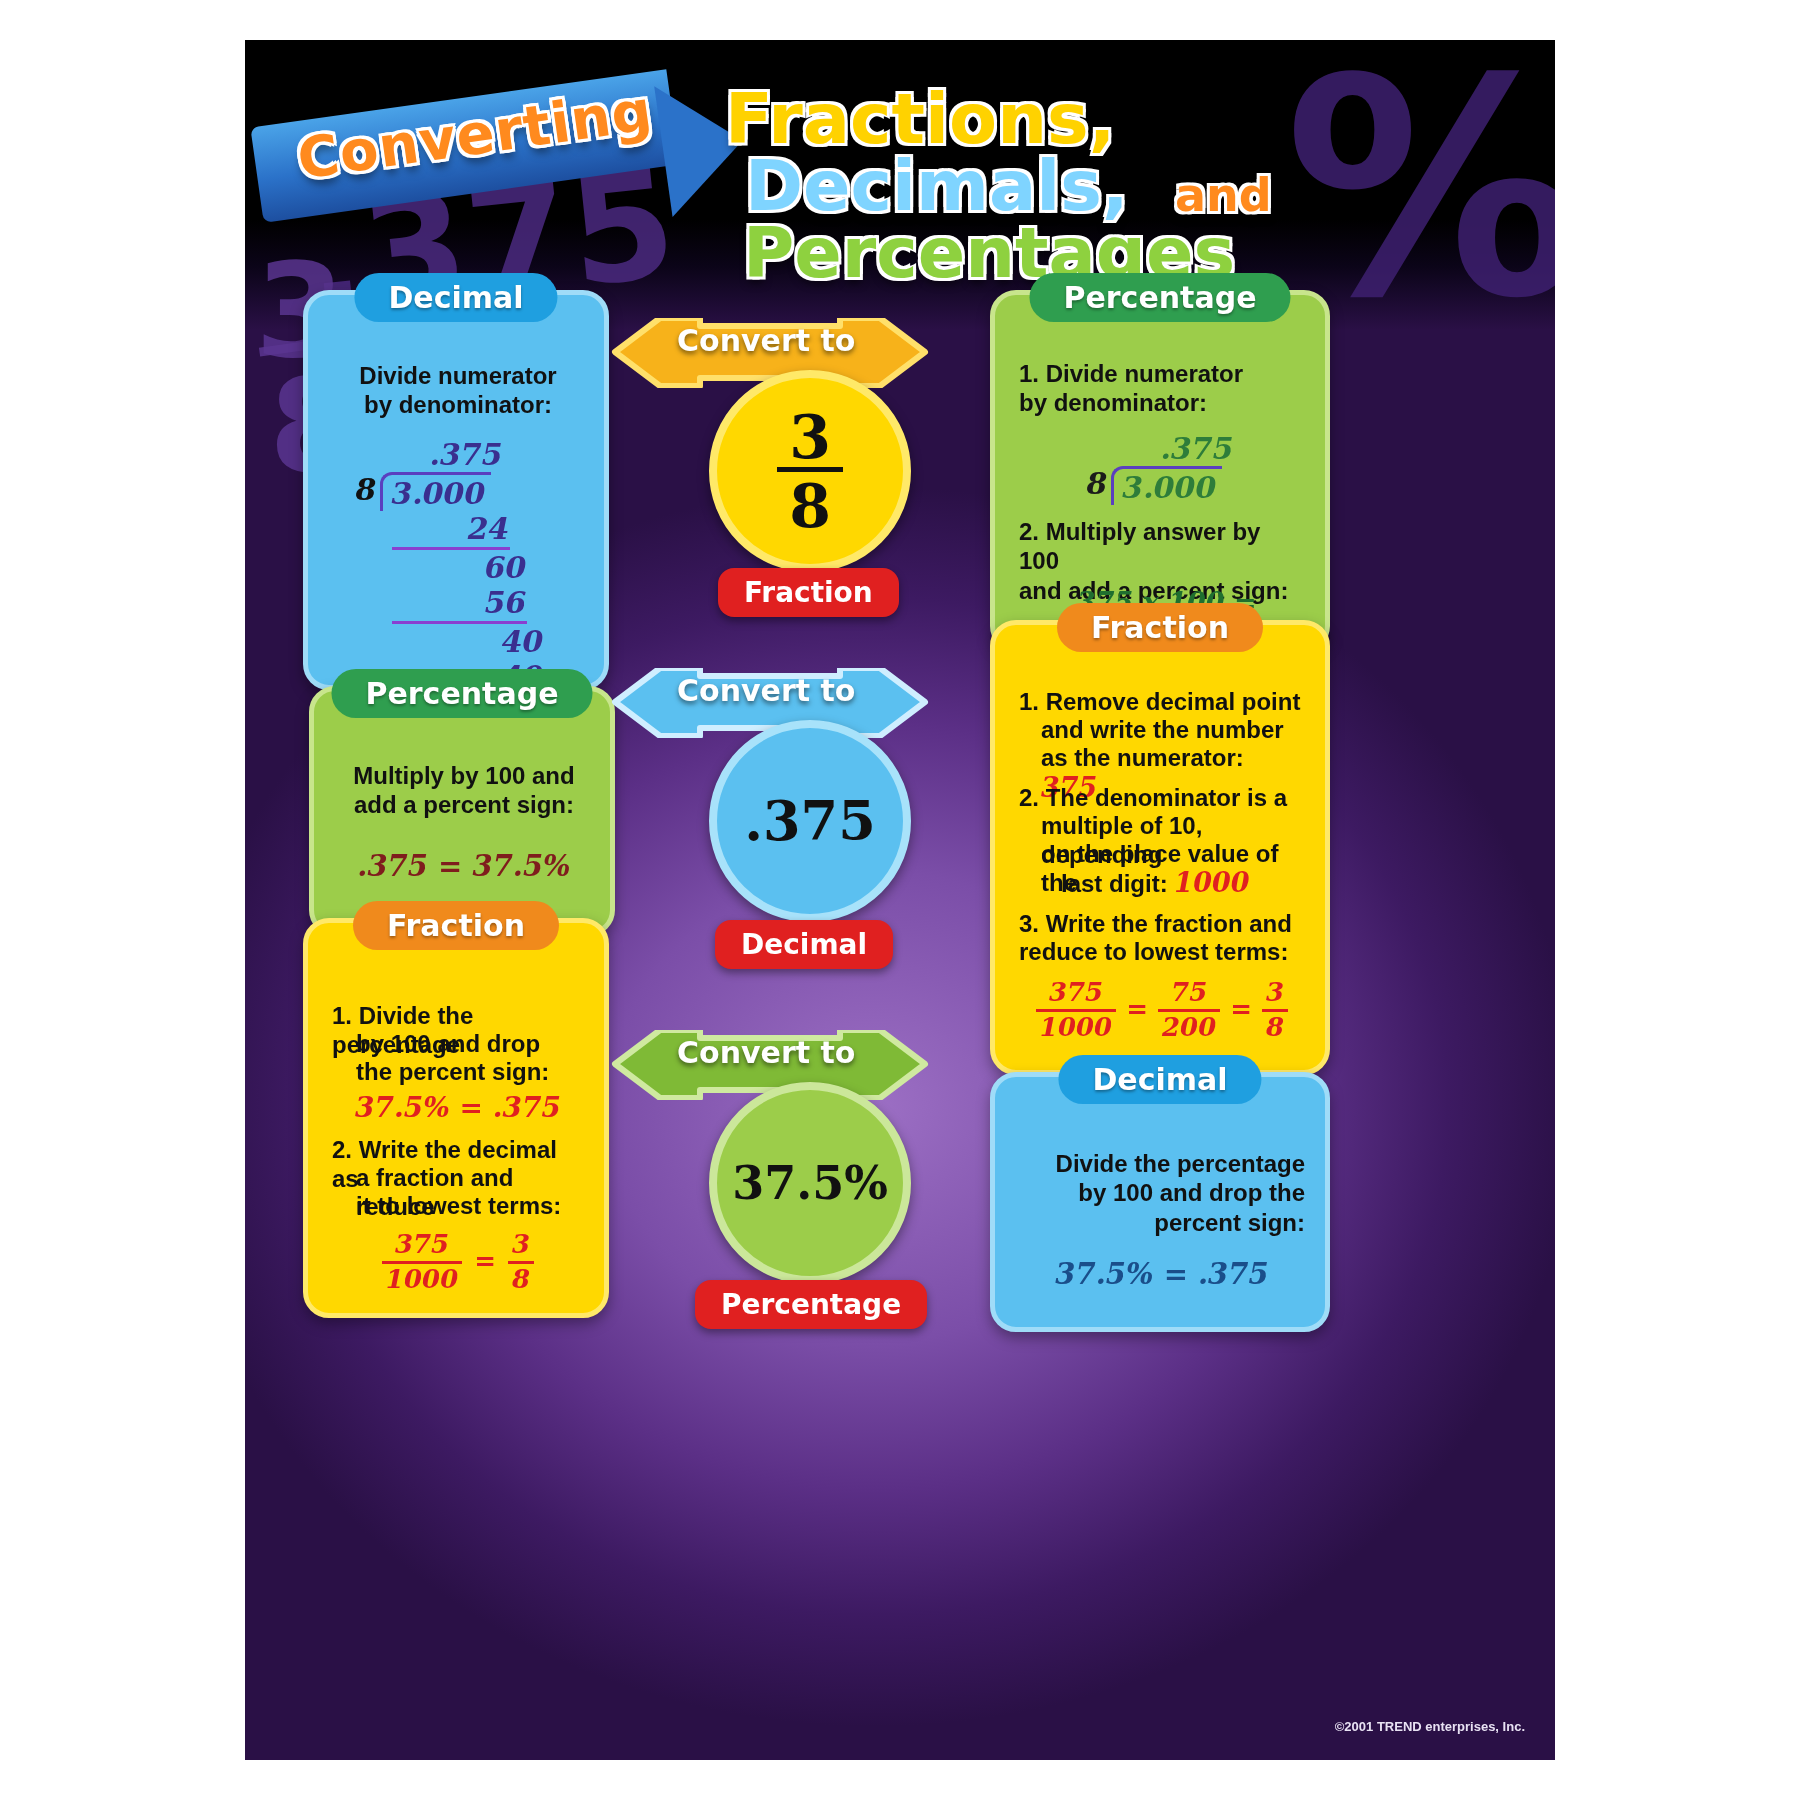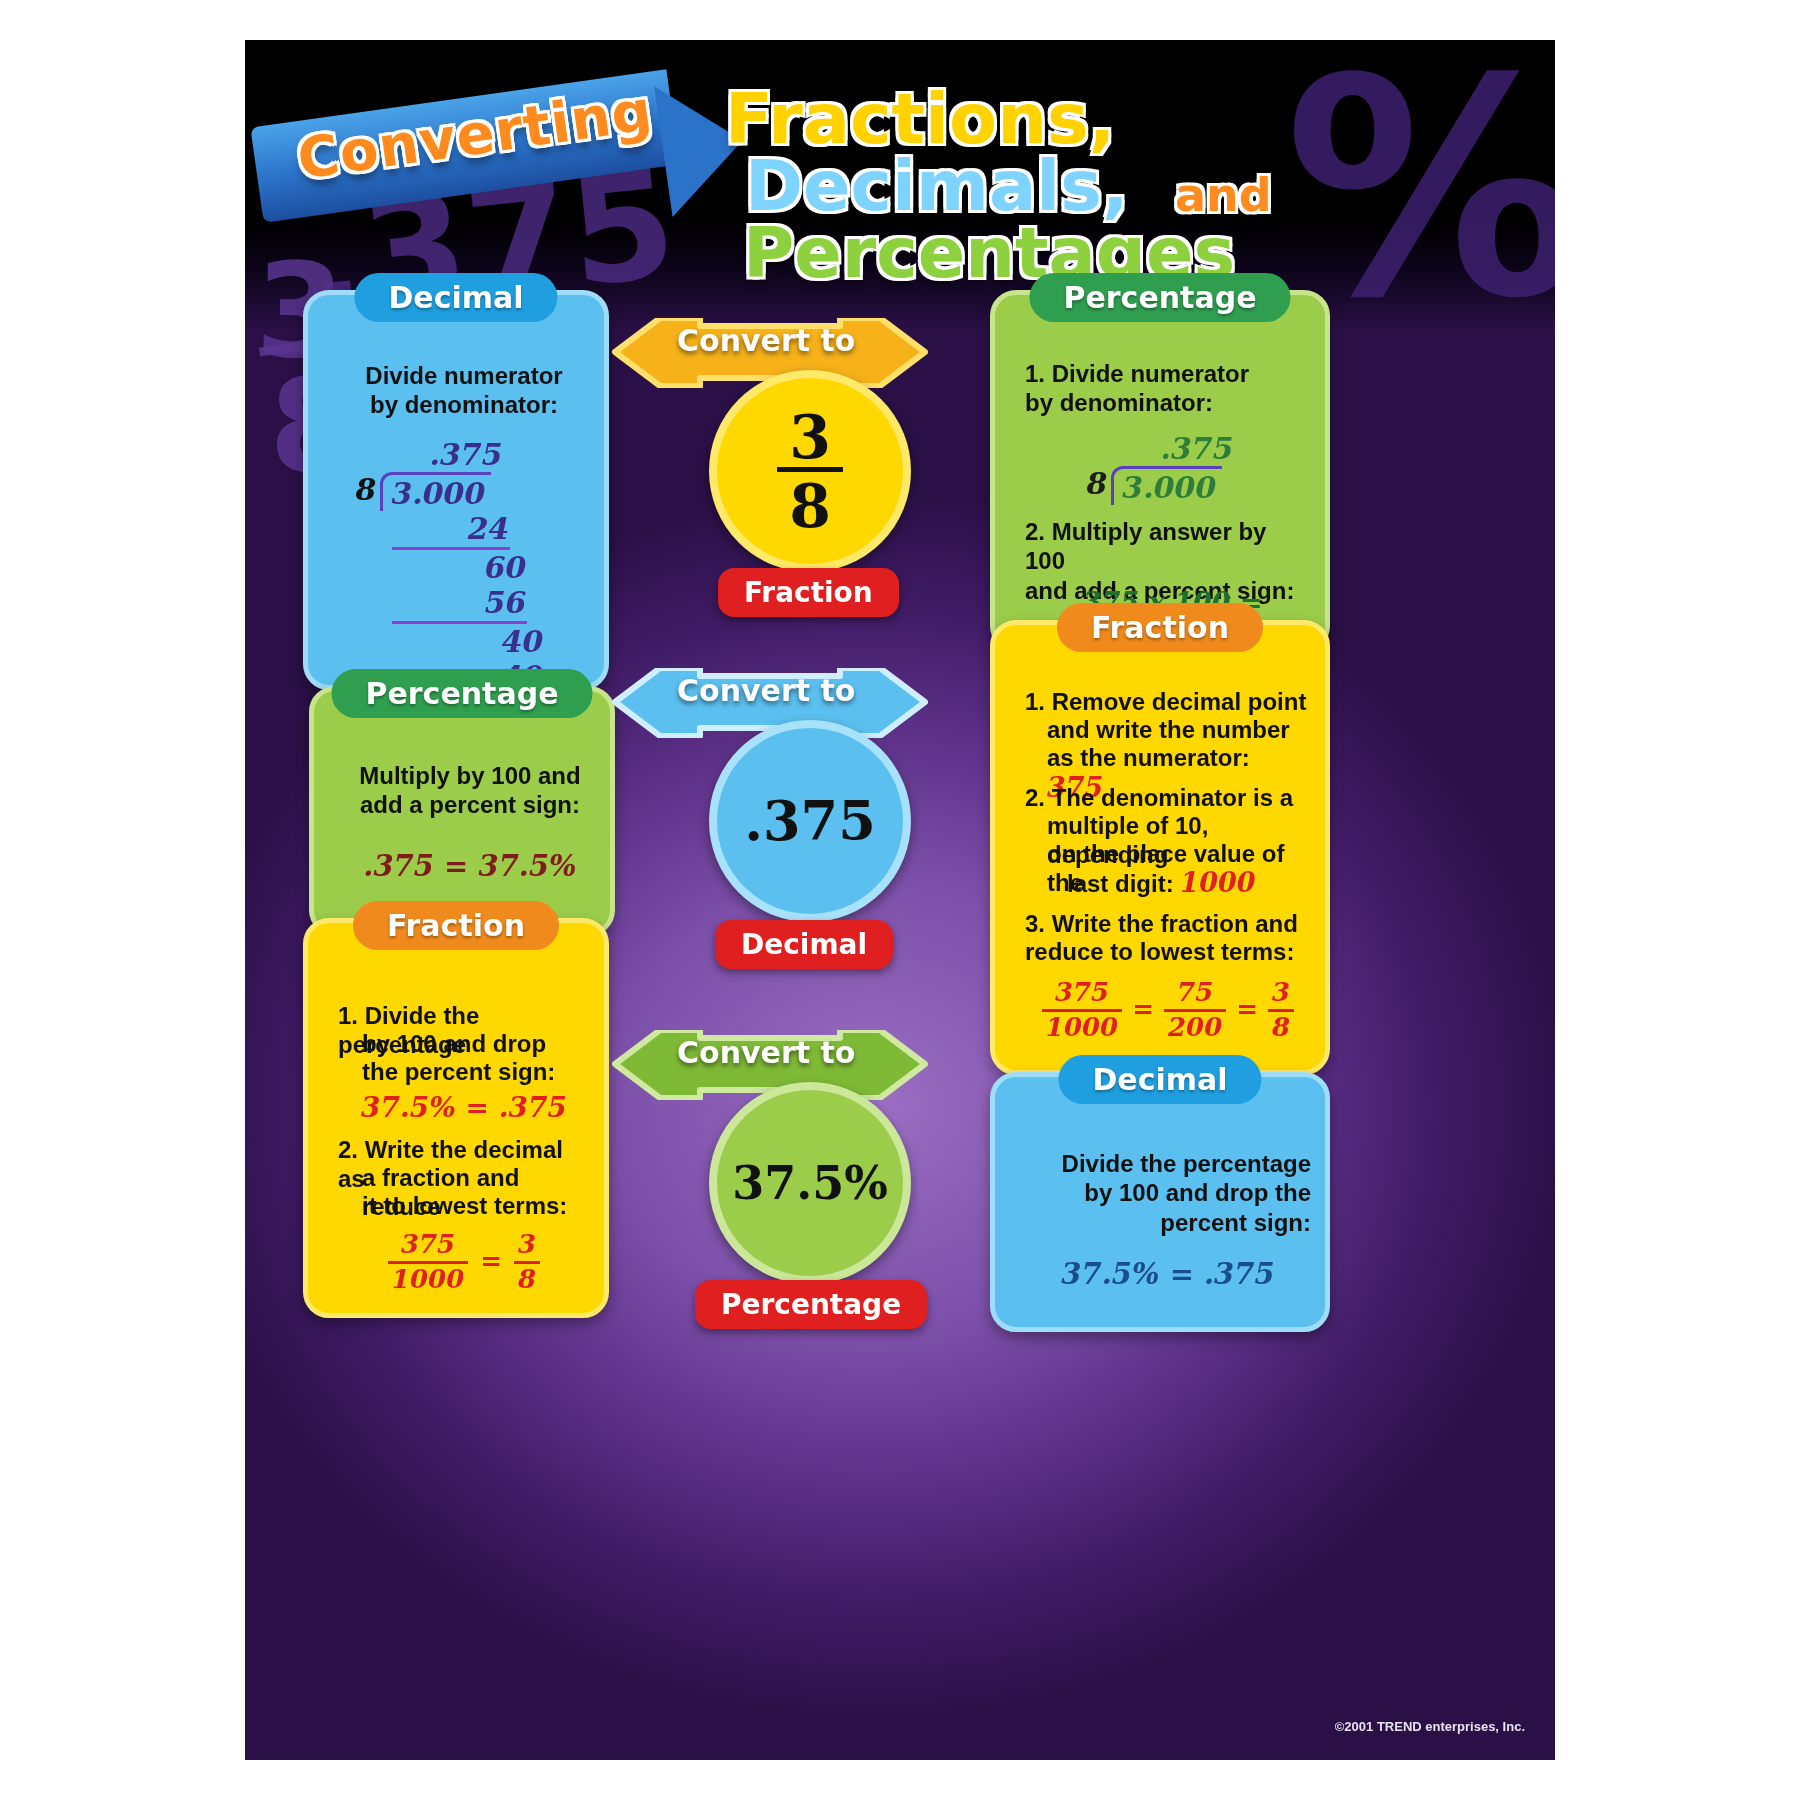--- a/index.html
+++ b/index.html
@@ -63,21 +63,21 @@
   .card.yellow{background:#ffd800;border:5px solid #ffe968;}
   .pill{
     position:absolute;left:50%;transform:translateX(-50%);
     border-radius:999px;padding:7px 34px;color:#fff;font-weight:bold;font-size:30px;
     font-family:"DejaVu Sans",sans-serif;white-space:nowrap;
     text-shadow:0 2px 3px rgba(0,0,0,.35);
   }
   .pill.blue{background:#1f9fe0;}
   .pill.green{background:#2f9e4f;}
   .pill.orange{background:#f08a1c;}
-  .body{position:absolute;left:8px;width:100%;padding:0 22px;box-sizing:border-box;color:#111;
+  .body{position:absolute;left:2px;width:100%;padding:0 22px;box-sizing:border-box;color:#111;
         font-size:24px;font-weight:bold;line-height:1.22;text-align:center;}
   .body.left{text-align:left;}
   .hand{font-family:"DejaVu Serif",serif;font-style:italic;font-weight:bold;}
 
   
   .ld{display:inline-block;text-align:left;margin-top:6px;}
   .ld .quot{margin-left:74px;color:#3a2f8f;font-size:30px;}
   .ld .row1{display:flex;align-items:flex-start;}
   .ld .dvs{font-size:30px;color:#111;margin-right:4px;}
   .ld .bracket{border-left:3px solid #5a3fbf;border-top:3px solid #5a3fbf;padding:1px 6px 0 8px;border-top-left-radius:12px;}

